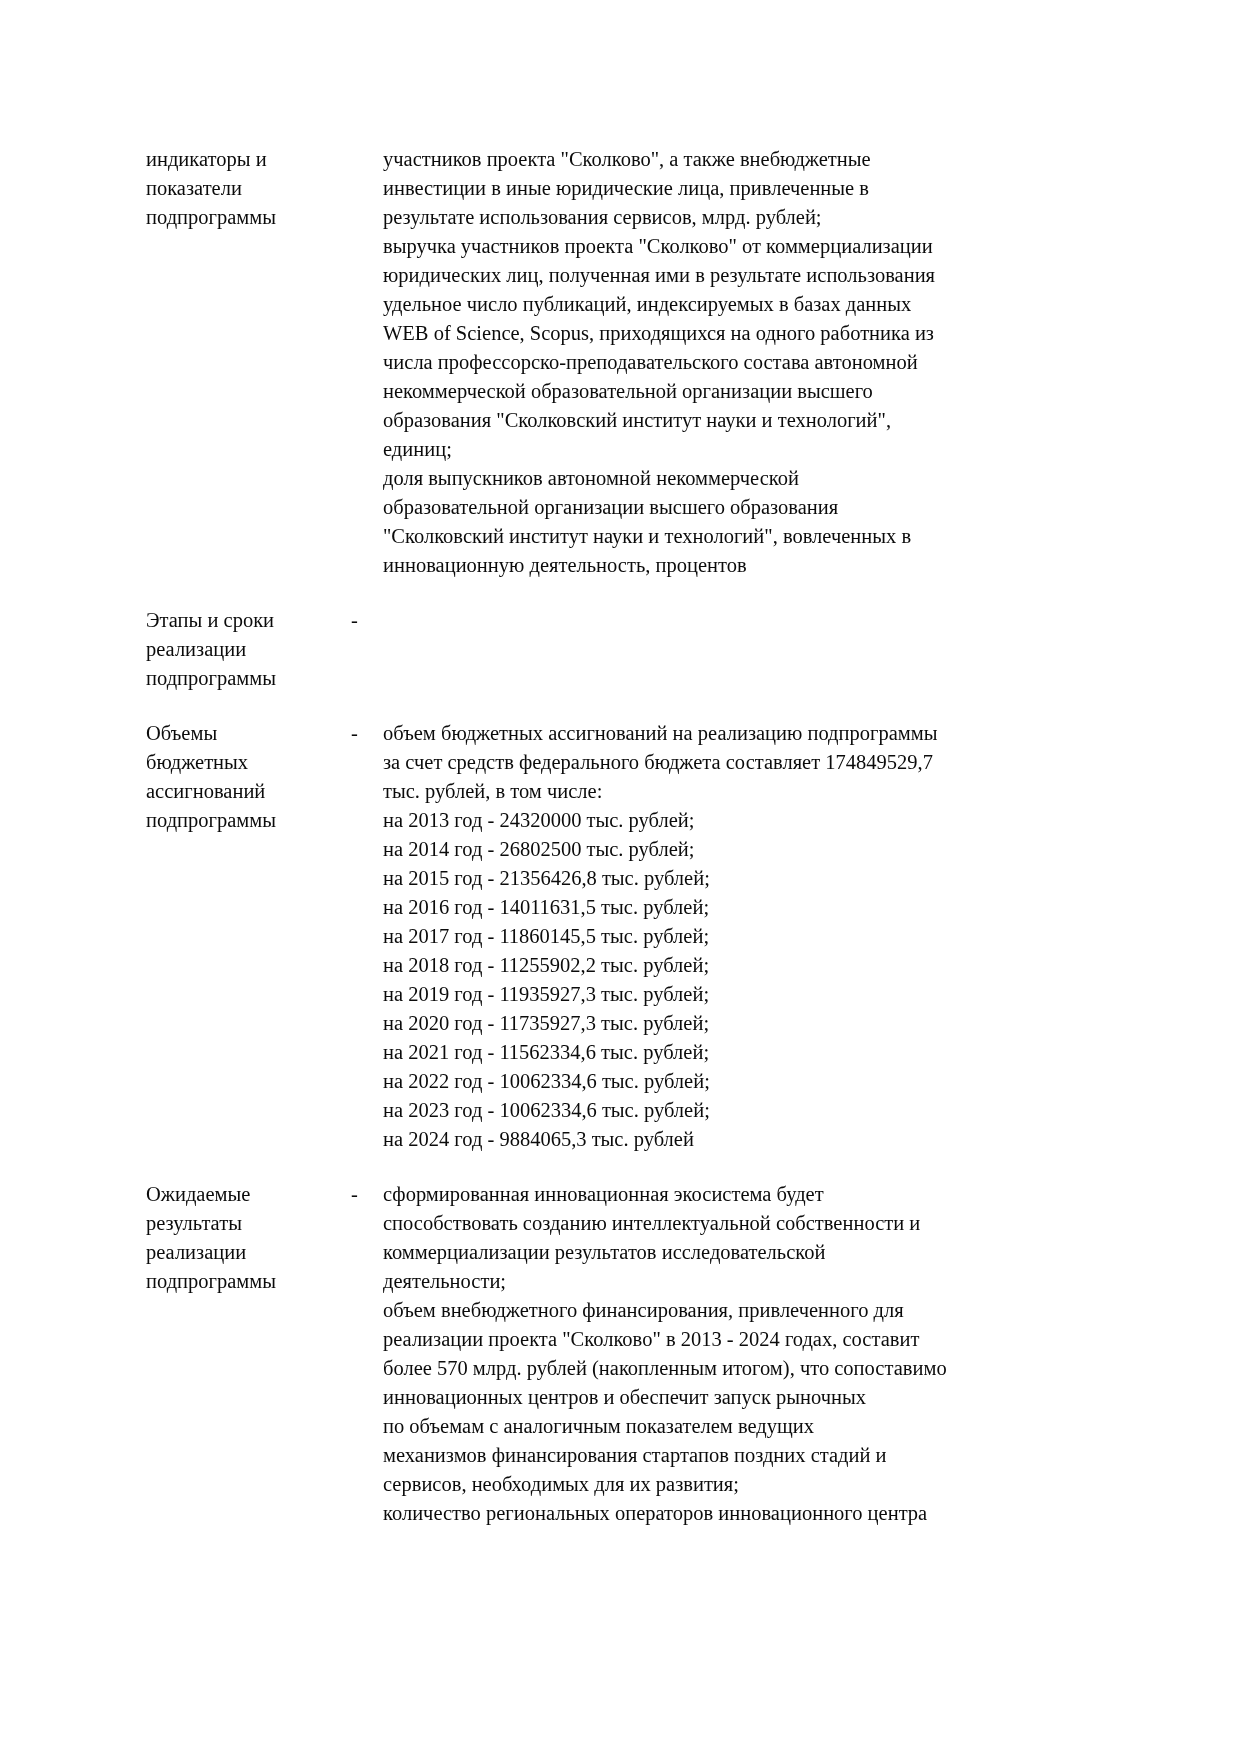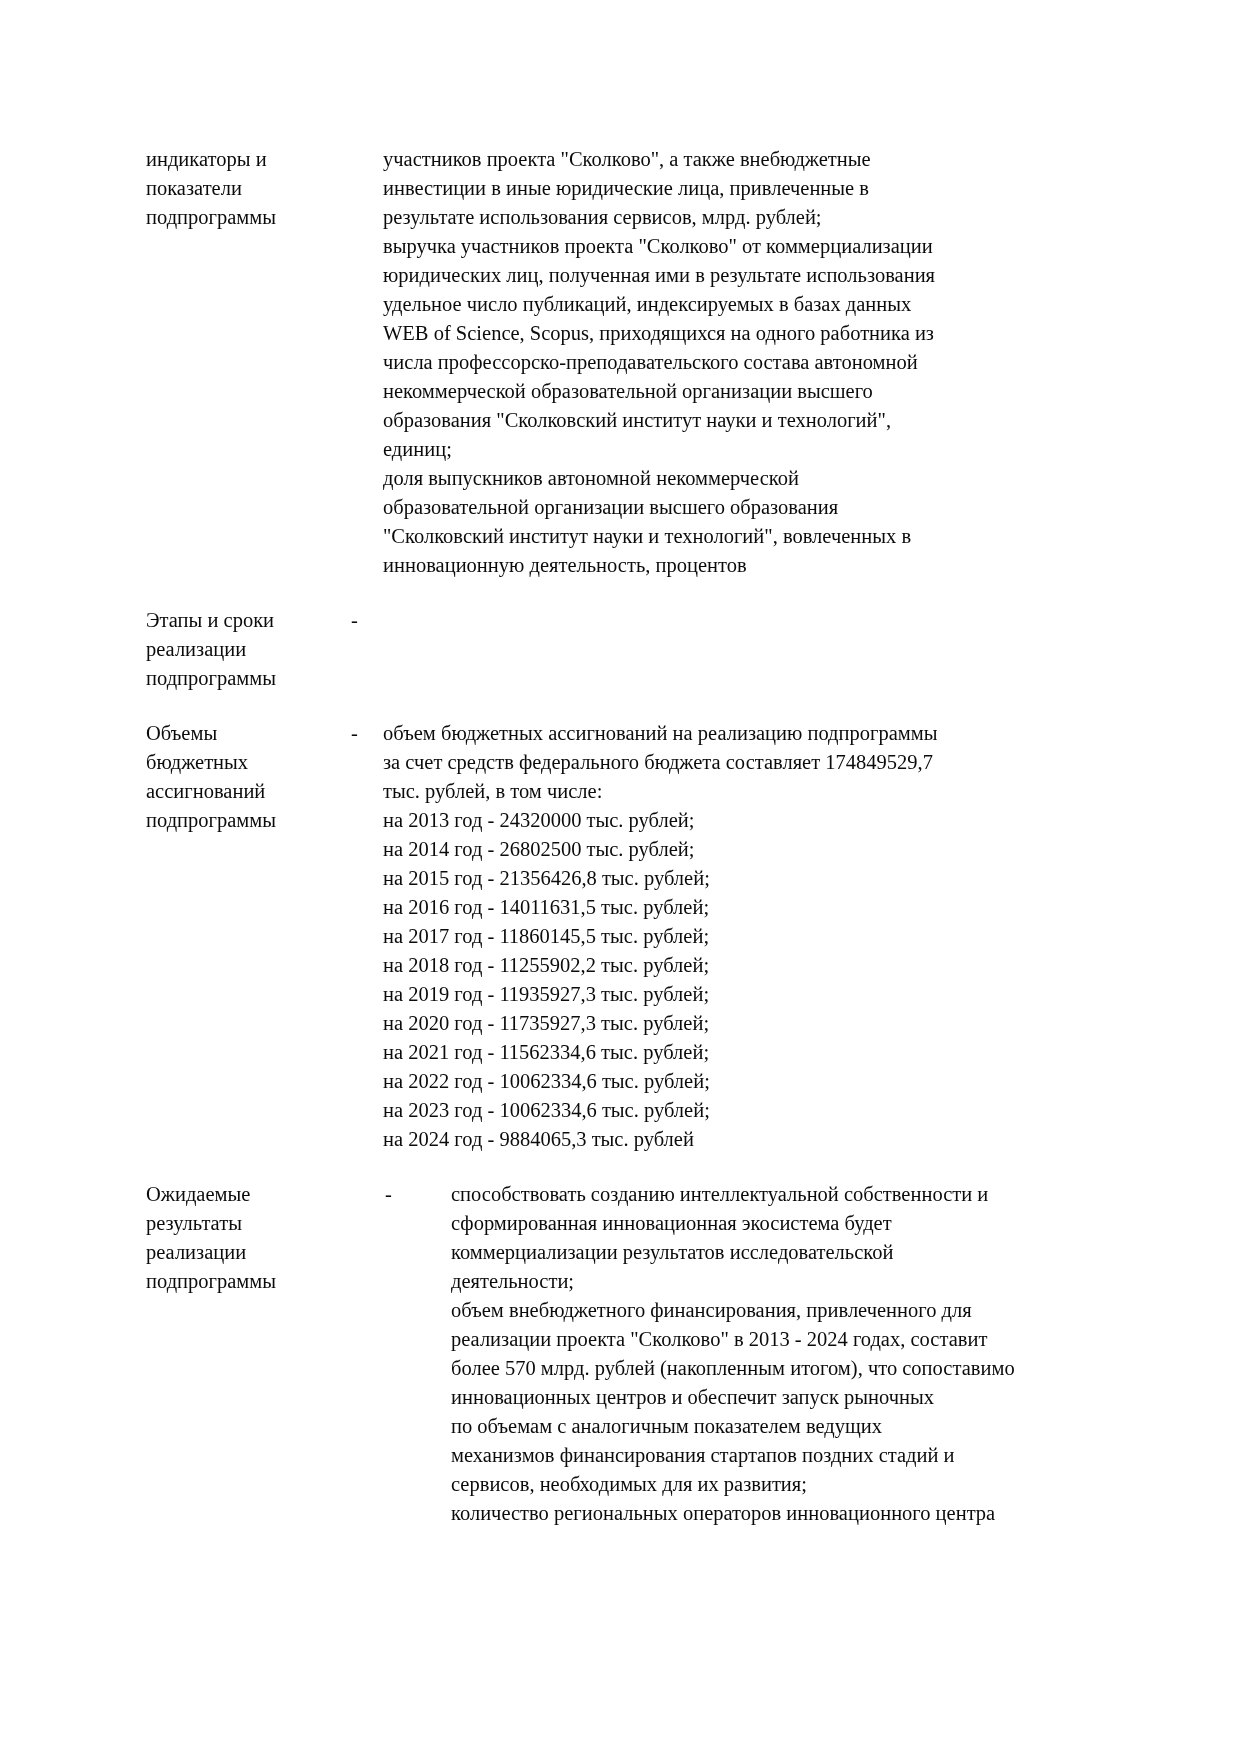--- a/index.html
+++ b/index.html
@@ -22,21 +22,20 @@
   .doc-body {
     width: 100%;
   }
   .row {
     display: flex;
     align-items: flex-start;
     margin-bottom: 26px;
   }
   .row:last-child {
     margin-bottom: 10px;
-    gap: 34px;
   }
   .label-cell {
     width: 205px;
     flex: 0 0 205px;
     font-size: 20.5px;
     line-height: 29px;
     padding-right: 6px;
     box-sizing: border-box;
   }
   .dash-cell {
@@ -131,22 +130,22 @@
 
     <div class="row">
       <div class="label-cell">
         <p class="blk">Ожидаемые</p>
         <p class="blk">результаты</p>
         <p class="blk">реализации</p>
         <p class="blk">подпрограммы</p>
       </div>
       <div class="dash-cell">-</div>
       <div class="value-cell">
+        <p>сформированная инновационная экосистема будет</p>
         <p>способствовать созданию интеллектуальной собственности и</p>
-        <p>сформированная инновационная экосистема будет</p>
         <p>коммерциализации результатов исследовательской</p>
         <p>деятельности;</p>
         <p>объем внебюджетного финансирования, привлеченного для</p>
         <p>реализации проекта "Сколково" в 2013 - 2024 годах, составит</p>
         <p>более 570 млрд. рублей (накопленным итогом), что сопоставимо</p>
         <p>инновационных центров и обеспечит запуск рыночных</p>
         <p>по объемам с аналогичным показателем ведущих</p>
         <p>механизмов финансирования стартапов поздних стадий и</p>
         <p>сервисов, необходимых для их развития;</p>
         <p>количество региональных операторов инновационного центра</p>

